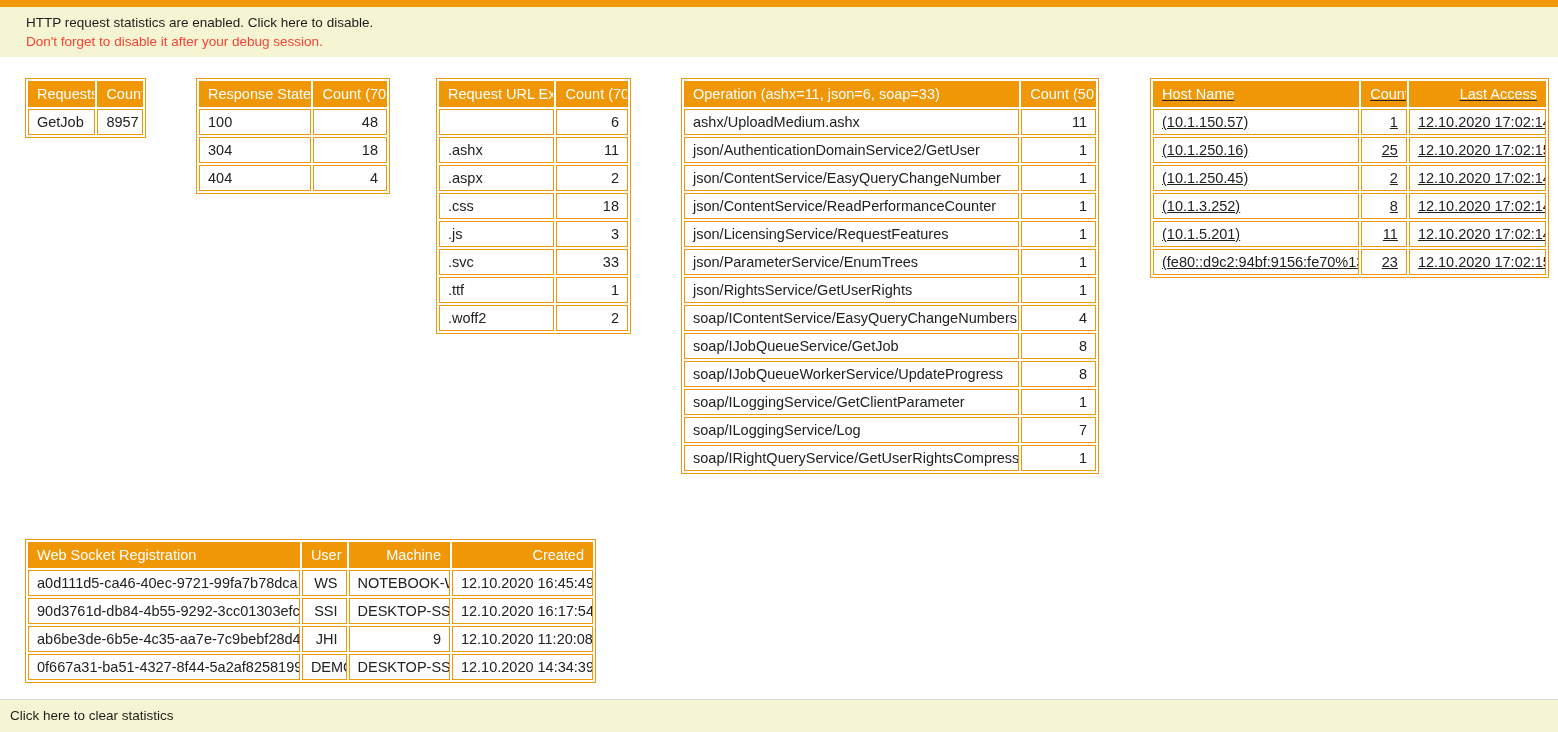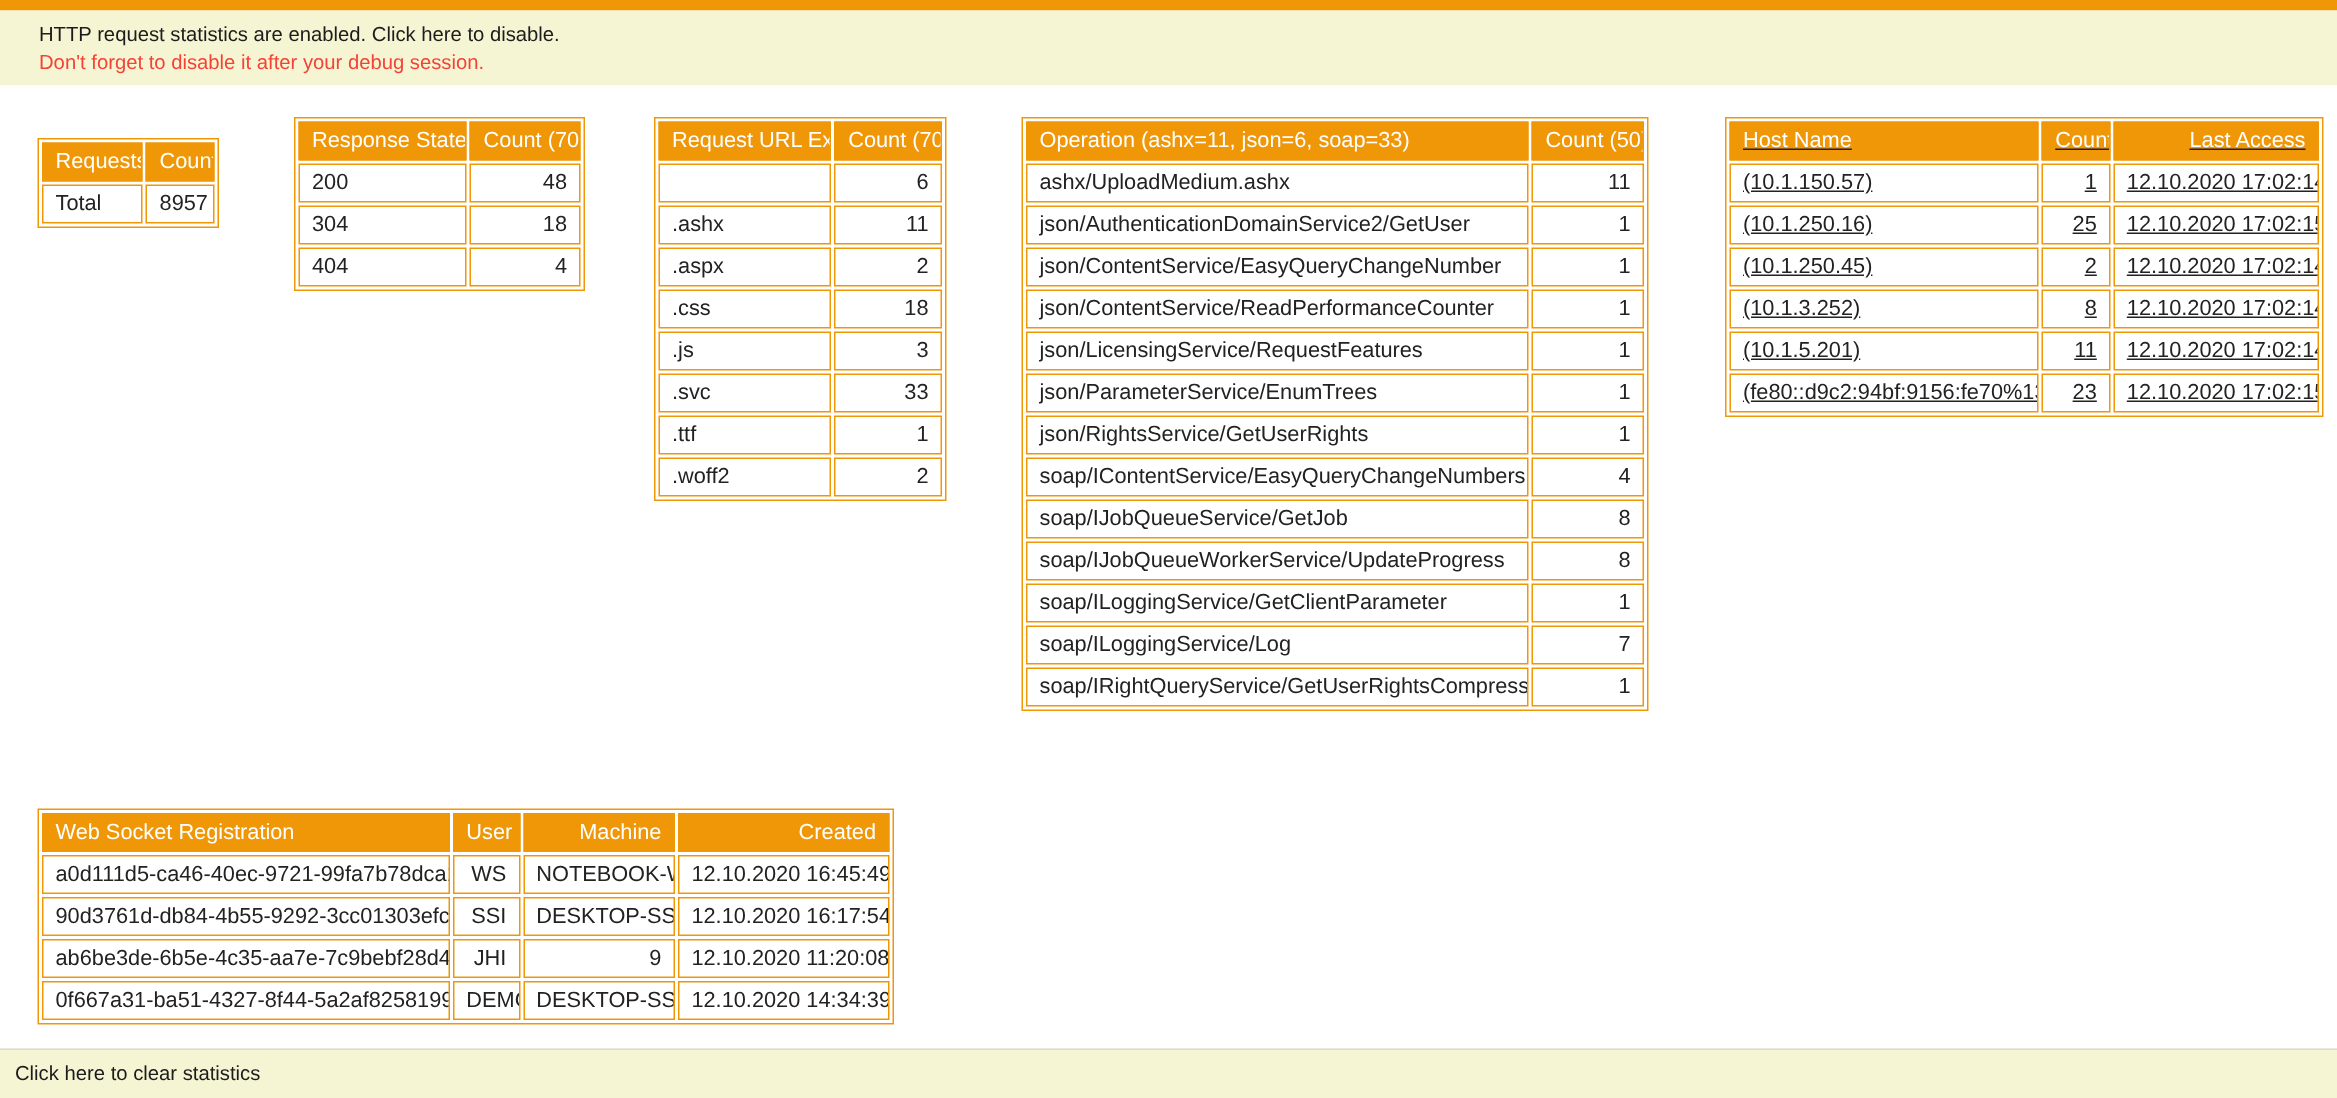--- a/index.html
+++ b/index.html
@@ -62,52 +62,52 @@
 <div class="page">
 
   <div class="top-strip"></div>
 
   <div class="banner">
     <div class="line1">HTTP request statistics are enabled. Click here to disable.</div>
     <div class="line2">Don't forget to disable it after your debug session.</div>
   </div>
 
   <div class="content" id="tables-root">
-      <table class="stat" style="left: 25px; top: 21px; width: 121px; margin-top: 14px;">
+      <table class="stat" style="left: 25px; top: 21px; width: 121px;">
         <colgroup>
           <col style="width: 65px;">
           <col style="width: 44px;">
         </colgroup>
         <thead>
           <tr>
             <th>Requests</th>
             <th class="num">Count</th>
           </tr>
         </thead>
         <tbody>
           <tr>
-            <td>Total</td>
+            <td>GetJob</td>
             <td class="num">8957</td>
           </tr>
         </tbody>
       </table>
       <table class="stat" style="left: 196px; top: 21px; width: 194px;">
         <colgroup>
           <col style="width: 110px;">
           <col style="width: 72px;">
         </colgroup>
         <thead>
           <tr>
             <th>Response States</th>
             <th class="num">Count (70)</th>
           </tr>
         </thead>
         <tbody>
           <tr>
-            <td>200</td>
+            <td>100</td>
             <td class="num">48</td>
           </tr>
           <tr>
             <td>304</td>
             <td class="num">18</td>
           </tr>
           <tr>
             <td>404</td>
             <td class="num">4</td>
           </tr>

